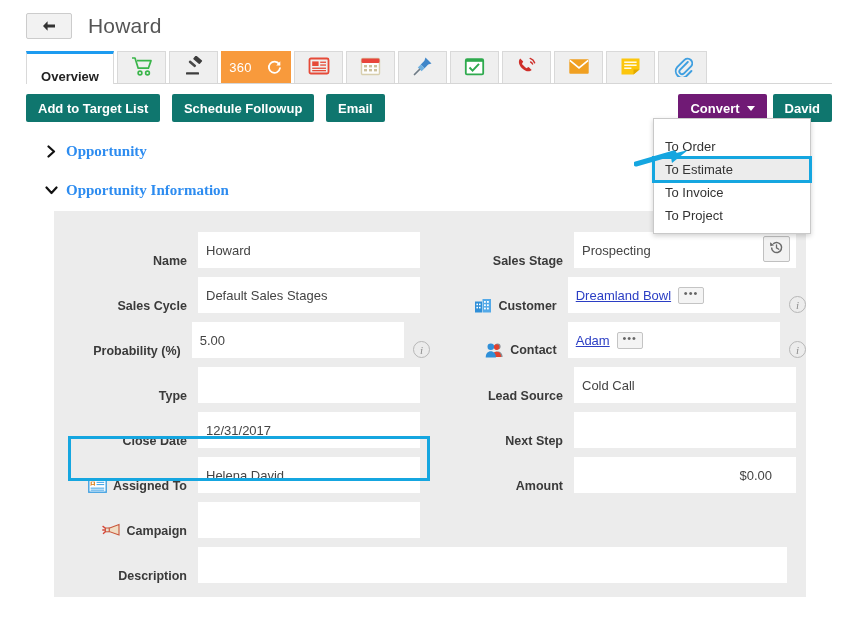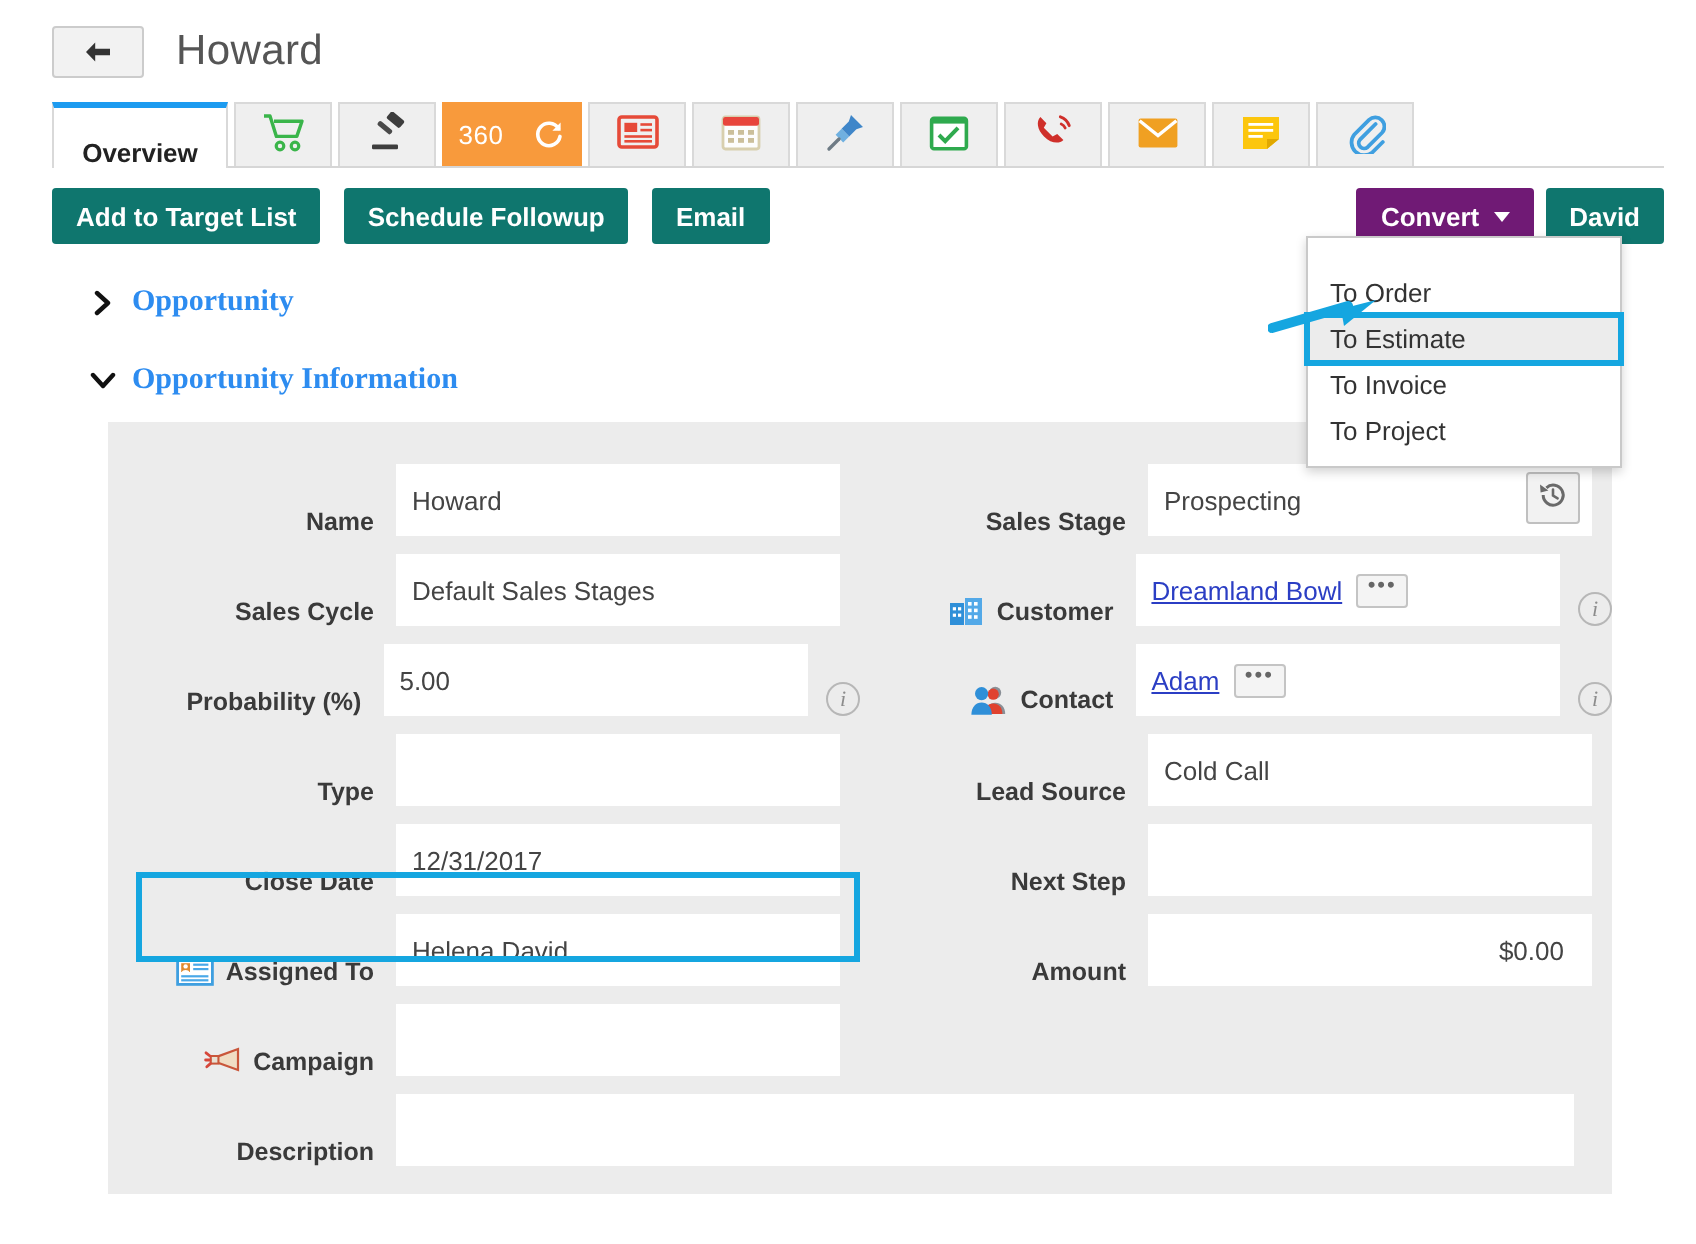--- a/index.html
+++ b/index.html
@@ -174,21 +174,21 @@
   .fld {
     width: 222px;
     height: 36px;
     background: #ffffff;
     display:flex; align-items:center;
     padding: 0 8px;
     font-size: 13px;
     color: #444;
     position: relative;
   }
-  .fld.amount { justify-content: flex-end; padding-right: 14px; }
+  .fld.amount { justify-content: flex-end; padding-right: 24px; }
   .fld.wide { width: 589px; }
   .info {
     width: 17px; height: 17px;
     border: 1px solid #b7b7b7;
     border-radius: 50%;
     color: #8c8c8c;
     font-size: 11px;
     font-style: italic;
     font-family: "Liberation Serif", serif;
     display:flex; align-items:center; justify-content:center;

